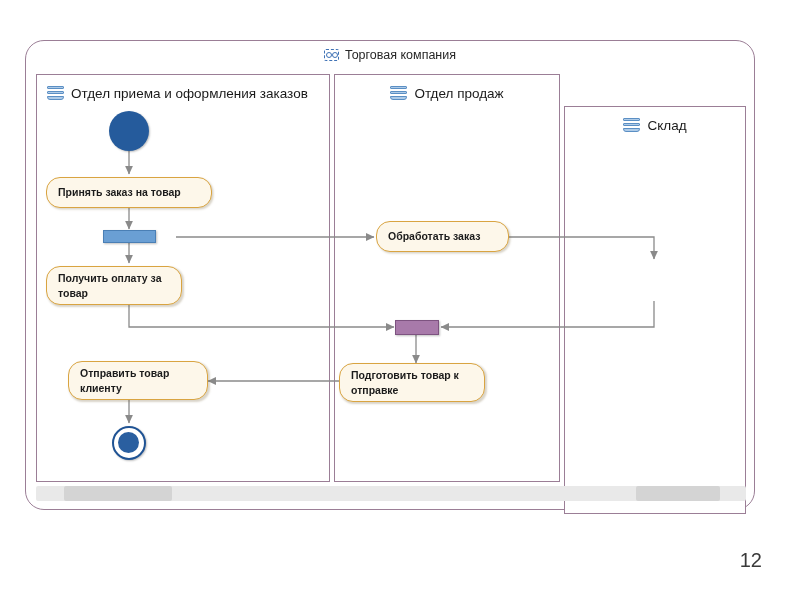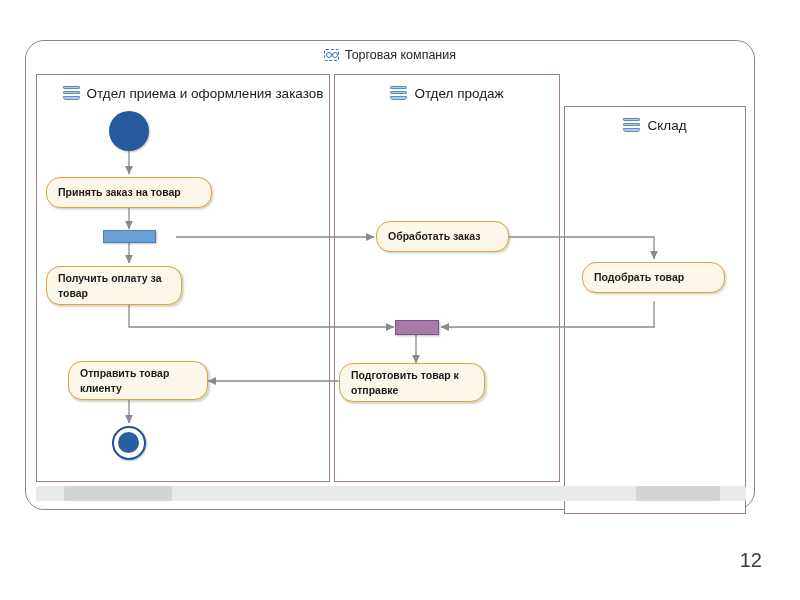--- a/index.html
+++ b/index.html
@@ -33,21 +33,21 @@
   }
   #lane0{left:10px;width:294px;}
   #lane1{left:308px;width:226px;}
   #lane2{left:538px;width:182px;margin-top:32px;}
 
   .lane-head{
     position:absolute;left:0;top:0;width:100%;height:37px;
     display:flex;align-items:center;justify-content:center;gap:7px;
     font-size:13.5px;color:#1a1a1a;white-space:nowrap;
   }
-  #lane0 .lane-head{justify-content:center;padding-left:10px;}
+  #lane0 .lane-head{justify-content:flex-start;padding-left:10px;}
 
   
   .lane-icon{width:17px;height:15px;position:relative;flex:0 0 auto;}
   .lane-icon i{position:absolute;left:0;width:17px;height:3px;
                background:#aecbe8;border:1px solid #5b8fc4;box-sizing:border-box;
                border-radius:1px;display:block;}
   .lane-icon i:nth-child(1){top:0;}
   .lane-icon i:nth-child(2){top:5px;}
   .lane-icon i:nth-child(3){top:10px;height:4px;border-radius:0 0 3px 3px;}
 
@@ -192,23 +192,20 @@
     <div class="node fork-bar" style="left:77px;top:189px;width:53px;height:13px;"></div>
 
     <div class="node activity" style="left:350px;top:180px;width:133px;height:31px;">
       <span>Обработать заказ</span>
     </div>
 
     <div class="node activity" style="left:20px;top:225px;width:136px;height:39px;">
       <span>Получить оплату за товар</span>
     </div>
 
-    <div class="node activity" style="left:556px;top:221px;width:143px;height:31px;">
-      <span>Подобрать товар</span>
-    </div>
 
     <div class="node join-bar" style="left:369px;top:279px;width:44px;height:15px;"></div>
 
     <div class="node activity" style="left:42px;top:320px;width:140px;height:39px;">
       <span>Отправить товар клиенту</span>
     </div>
 
     <div class="node activity" style="left:313px;top:322px;width:146px;height:39px;">
       <span>Подготовить товар к отправке</span>
     </div>

